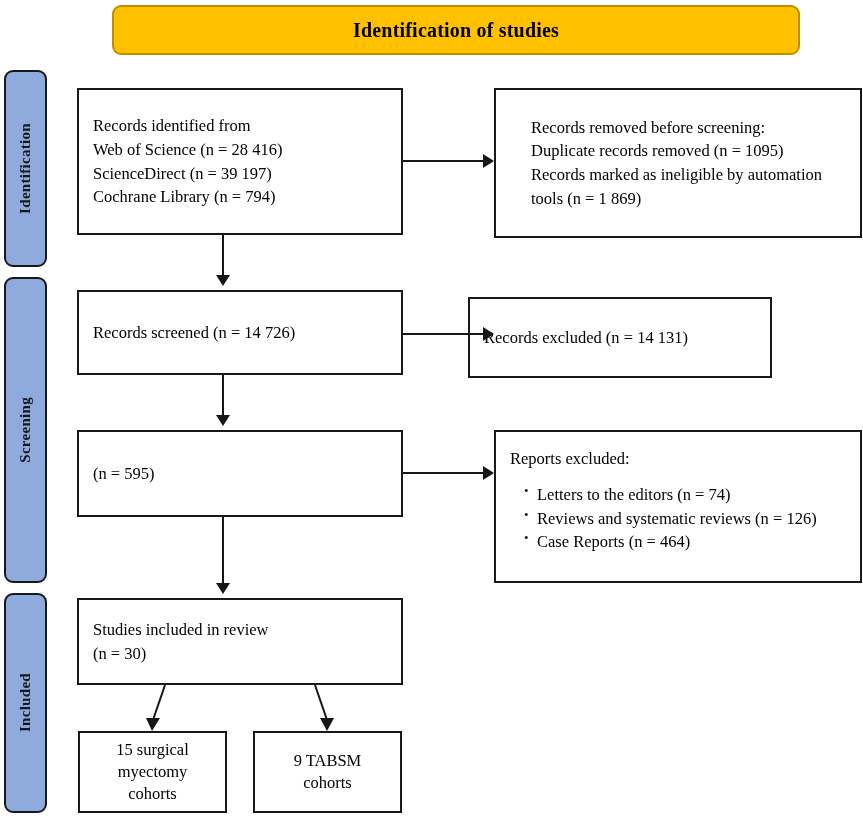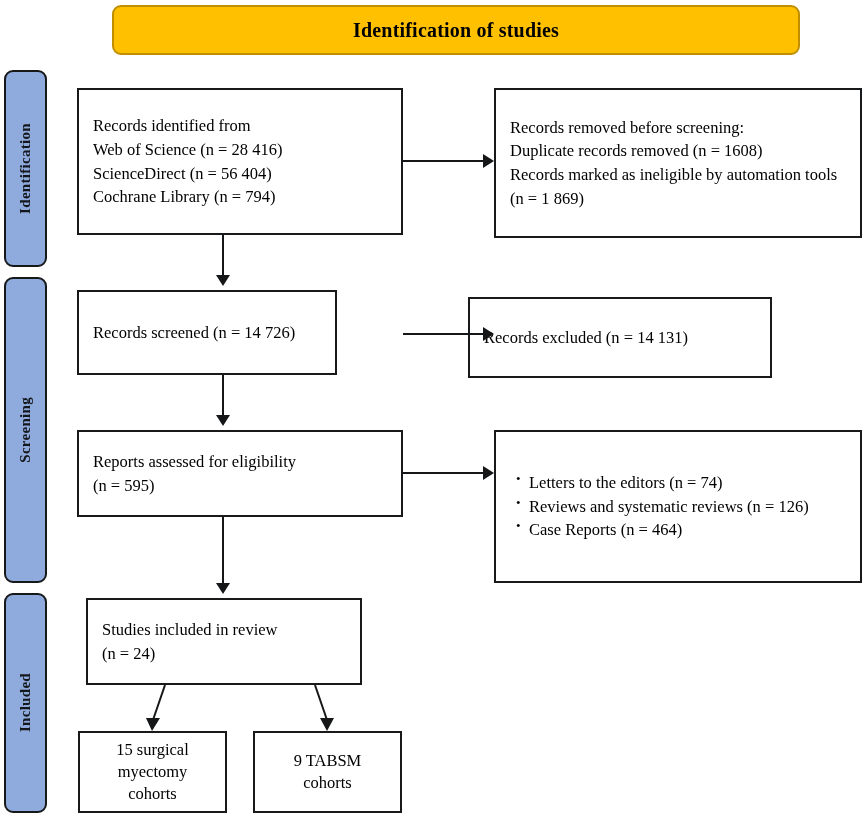--- a/index.html
+++ b/index.html
@@ -77,41 +77,41 @@
     padding:0 14px;
     font-size:16.5px;
     line-height:1.44;
     width:100%;
   }
   .box-inner .ln{ display:block; white-space:nowrap; }
   .box-inner .wrapln{ display:block; }
   .box-center{ text-align:center; }
 
   
-  ul.blist{ margin:4px; padding:0; list-style:none; }
+  ul.blist{ margin:12px; padding:0; list-style:none; }
   ul.blist li{
     position:relative;
     padding-left:15px;
     margin:0;
   }
   ul.blist li::before{
     content:"\2022";
     position:absolute;
     left:2px; top:-1px;
     font-size:13px;
   }
 
   
   #box-identified      { left:77px;  top:88px;  width:326px; height:147px; }
-  #box-screened        { left:77px;  top:290px; width:260px; height:85px;  }
+  #box-screened        { left:77px;  top:290px; width:326px; height:85px;  }
   #box-eligibility     { left:77px;  top:430px; width:326px; height:87px;  }
-  #box-included-review { left:86px;  top:598px; width:276px; height:87px;  }
-
-  
-  #box-removed         { left:494px; top:88px;  width:368px; height:150px; }
+  #box-included-review { left:77px;  top:598px; width:326px; height:87px;  }
+
+  
+  #box-removed         { left:494px; top:88px;  width:368px; height:150px;padding-left:21px; }
   #box-excluded-records{ left:468px; top:297px; width:304px; height:81px;  }
   #box-excluded-reports{ left:494px; top:430px; width:368px; height:153px; }
 
   
   #box-myectomy{ left:78px;  top:731px; width:149px; height:82px; }
   #box-tabsm   { left:253px; top:731px; width:149px; height:82px; }
   #box-myectomy .box-inner,
   #box-tabsm .box-inner{ text-align:center; line-height:1.35; }
   .vline{ position:absolute; width:2px; background:#151617; }
   .hline{ position:absolute; height:2px; background:#151617; }
@@ -147,29 +147,29 @@
     <span class="stage-label">Screening</span>
   </div>
   <div class="stage" id="stage-included" style="--stage-bg: #8FAADC;">
     <span class="stage-label">Included</span>
   </div>
 
   <div class="box" id="box-identified">
     <div class="box-inner">
       <span class="ln">Records identified from</span>
       <span class="ln">Web of Science (n = 28 416)</span>
-      <span class="ln">ScienceDirect (n = 56 404)</span>
+      <span class="ln">ScienceDirect (n = 39 197)</span>
       <span class="ln">Cochrane Library (n = 794)</span>
     </div>
   </div>
 
   <div class="box" id="box-removed">
     <div class="box-inner">
       <span class="ln">Records removed before screening:</span>
-      <span class="wrapln">Duplicate records removed (n = 1608)</span>
+      <span class="wrapln">Duplicate records removed (n = 1095)</span>
       <span class="wrapln">Records marked as ineligible by automation tools (n = 1 869)</span>
     </div>
   </div>
 
   <div class="hline" style="left:403px; top:160px; width:80px;"></div>
   <div class="arrow-right" style="left:483px; top:154px;"></div>
 
   <div class="vline" style="left:222px; top:235px; height:40px;"></div>
   <div class="arrow-down" style="left:216px; top:275px;"></div>
 
@@ -186,45 +186,45 @@
   </div>
 
   <div class="hline" style="left:403px; top:333px; width:80px;"></div>
   <div class="arrow-right" style="left:483px; top:327px;"></div>
 
   <div class="vline" style="left:222px; top:375px; height:40px;"></div>
   <div class="arrow-down" style="left:216px; top:415px;"></div>
 
   <div class="box" id="box-eligibility">
     <div class="box-inner">
-      <span class="ln">Reports assessed for eligibility</span>
       <span class="ln">(n = 595)</span>
     </div>
   </div>
 
   <div class="box" id="box-excluded-reports">
     <div class="box-inner">
+      <span class="wrapln">Reports excluded:</span>
       <ul class="blist">
         <li>Letters to the editors (n = 74)</li>
         <li>Reviews and systematic reviews (n = 126)</li>
         <li>Case Reports (n = 464)</li>
       </ul>
     </div>
   </div>
 
   <div class="hline" style="left:403px; top:472px; width:80px;"></div>
   <div class="arrow-right" style="left:483px; top:466px;"></div>
 
   <div class="vline" style="left:222px; top:517px; height:66px;"></div>
   <div class="arrow-down" style="left:216px; top:583px;"></div>
 
   <div class="box" id="box-included-review">
     <div class="box-inner">
       <span class="ln">Studies included in review</span>
-      <span class="ln">(n = 24)</span>
+      <span class="ln">(n = 30)</span>
     </div>
   </div>
 
   <svg class="diag" style="left:0px; top:680px; width:420px; height:55px;" viewBox="0 0 420 55">
     <line x1="165" y1="5" x2="153" y2="40" stroke="#151617" stroke-width="2"></line>
     <polygon points="146,38 160,38 152,51" fill="#151617"></polygon>
     <line x1="315" y1="5" x2="327" y2="40" stroke="#151617" stroke-width="2"></line>
     <polygon points="320,38 334,38 327,51" fill="#151617"></polygon>
   </svg>
 

